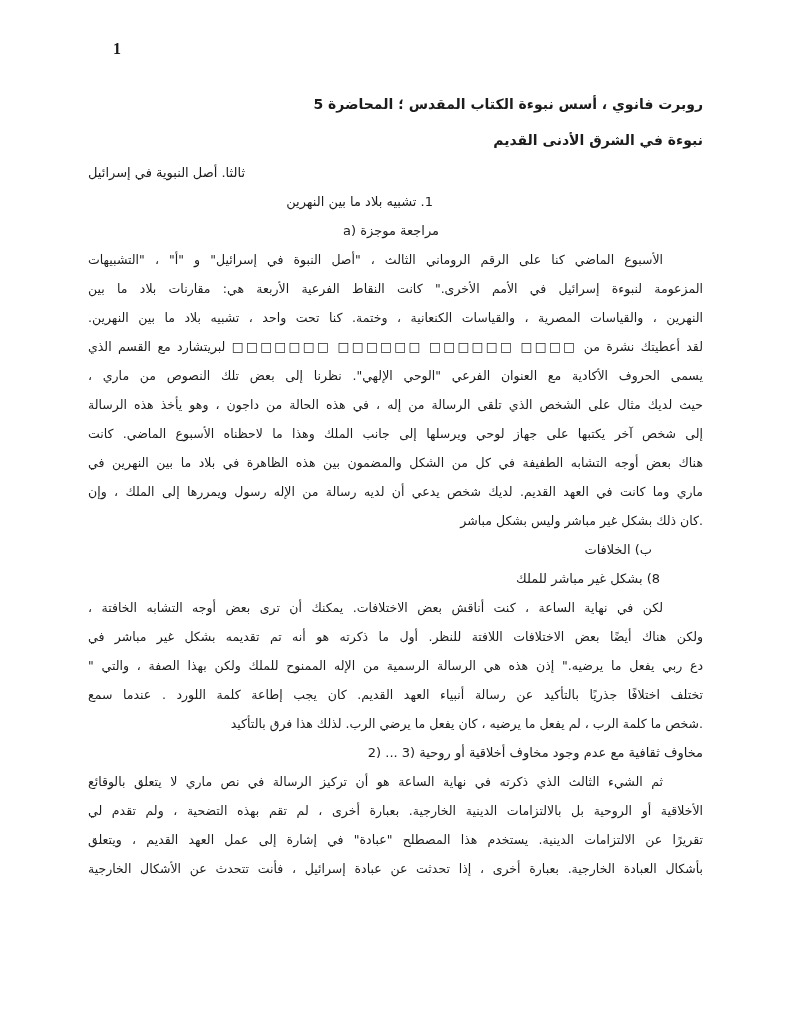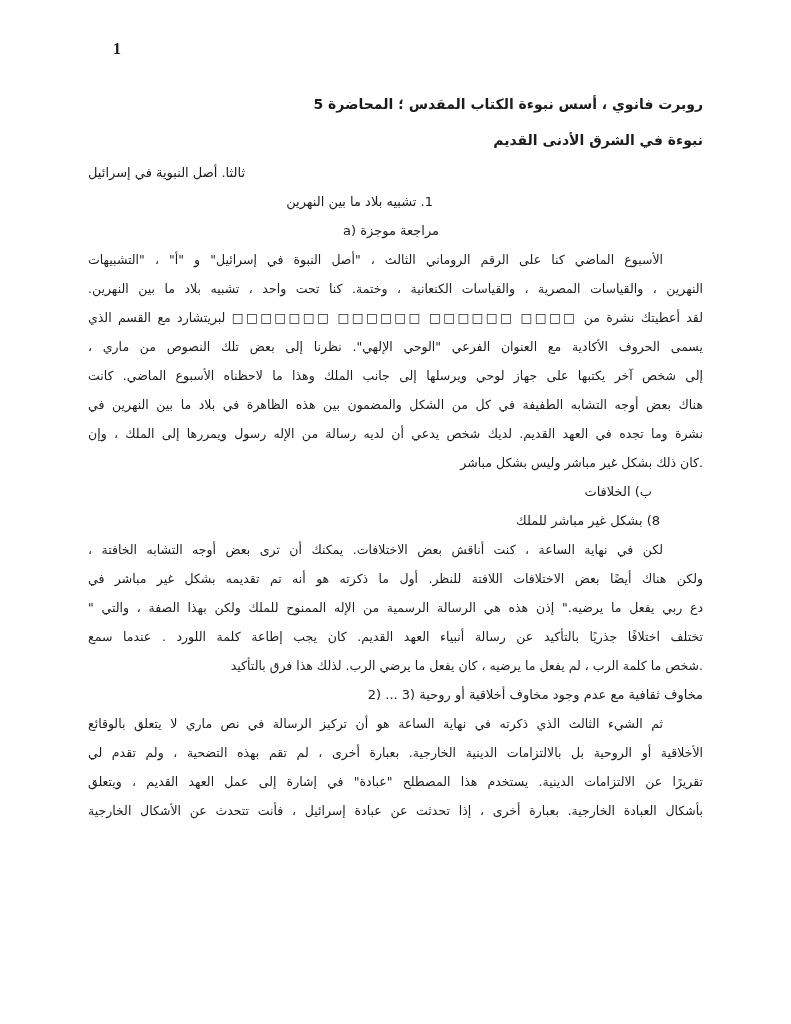--- a/index.html
+++ b/index.html
@@ -60,26 +60,28 @@
 
   <div class="t t1">روبرت فانوي ، أسس نبوءة الكتاب المقدس ؛ المحاضرة 5</div>
   <div class="t">نبوءة في الشرق الأدنى القديم</div>
 
   <div class="ln hn h-third">ثالثا. أصل النبوية في إسرائيل</div>
   <div class="ln hn h-one">1. تشبيه بلاد ما بين النهرين</div>
   <div class="ln hn h-brief">a) مراجعة موجزة</div>
 
   <div>
     <div class="ln j first">الأسبوع الماضي كنا على الرقم الروماني الثالث ، "أصل النبوة في إسرائيل" و "أ" ، "التشبيهات</div>
+    <div class="ln j">المزعومة لنبوءة إسرائيل في الأمم الأخرى." كانت النقاط الفرعية الأربعة هي: مقارنات بلاد ما بين</div>
     <div class="ln j">النهرين ، والقياسات المصرية ، والقياسات الكنعانية ، وختمة. كنا تحت واحد ، تشبيه بلاد ما بين النهرين.</div>
     <div class="ln j">لقد أعطيتك نشرة من □□□□ □□□□□□ □□□□□□ □□□□□□□ لبريتشارد مع القسم الذي</div>
     <div class="ln j">يسمى الحروف الأكادية مع العنوان الفرعي "الوحي الإلهي". نظرنا إلى بعض تلك النصوص من ماري ،</div>
+    <div class="ln j">حيث لديك مثال على الشخص الذي تلقى الرسالة من إله ، في هذه الحالة من داجون ، وهو يأخذ هذه الرسالة</div>
     <div class="ln j">إلى شخص آخر يكتبها على جهاز لوحي ويرسلها إلى جانب الملك وهذا ما لاحظناه الأسبوع الماضي. كانت</div>
     <div class="ln j">هناك بعض أوجه التشابه الطفيفة في كل من الشكل والمضمون بين هذه الظاهرة في بلاد ما بين النهرين في</div>
-    <div class="ln j">نشرة وما تجده في العهد القديم. لديك شخص يدعي أن لديه رسالة من الإله رسول ويمررها إلى الملك ، وإن</div>
+    <div class="ln j">ماري وما كانت في العهد القديم. لديك شخص يدعي أن لديه رسالة من الإله رسول ويمررها إلى الملك ، وإن</div>
     <div class="ln short">.كان ذلك بشكل غير مباشر وليس بشكل مباشر</div>
   </div>
 
   <div class="ln hn h-b">ب) الخلافات</div>
   <div class="ln hn h-b1">8) بشكل غير مباشر للملك</div>
 
   <div>
     <div class="ln j first">لكن في نهاية الساعة ، كنت أناقش بعض الاختلافات. يمكنك أن ترى بعض أوجه التشابه الخافتة ،</div>
     <div class="ln j">ولكن هناك أيضًا بعض الاختلافات اللافتة للنظر. أول ما ذكرته هو أنه تم تقديمه بشكل غير مباشر في</div>
     <div class="ln j">دع ربي يفعل ما يرضيه." إذن هذه هي الرسالة الرسمية من الإله الممنوح للملك ولكن بهذا الصفة ، والتي "</div>

